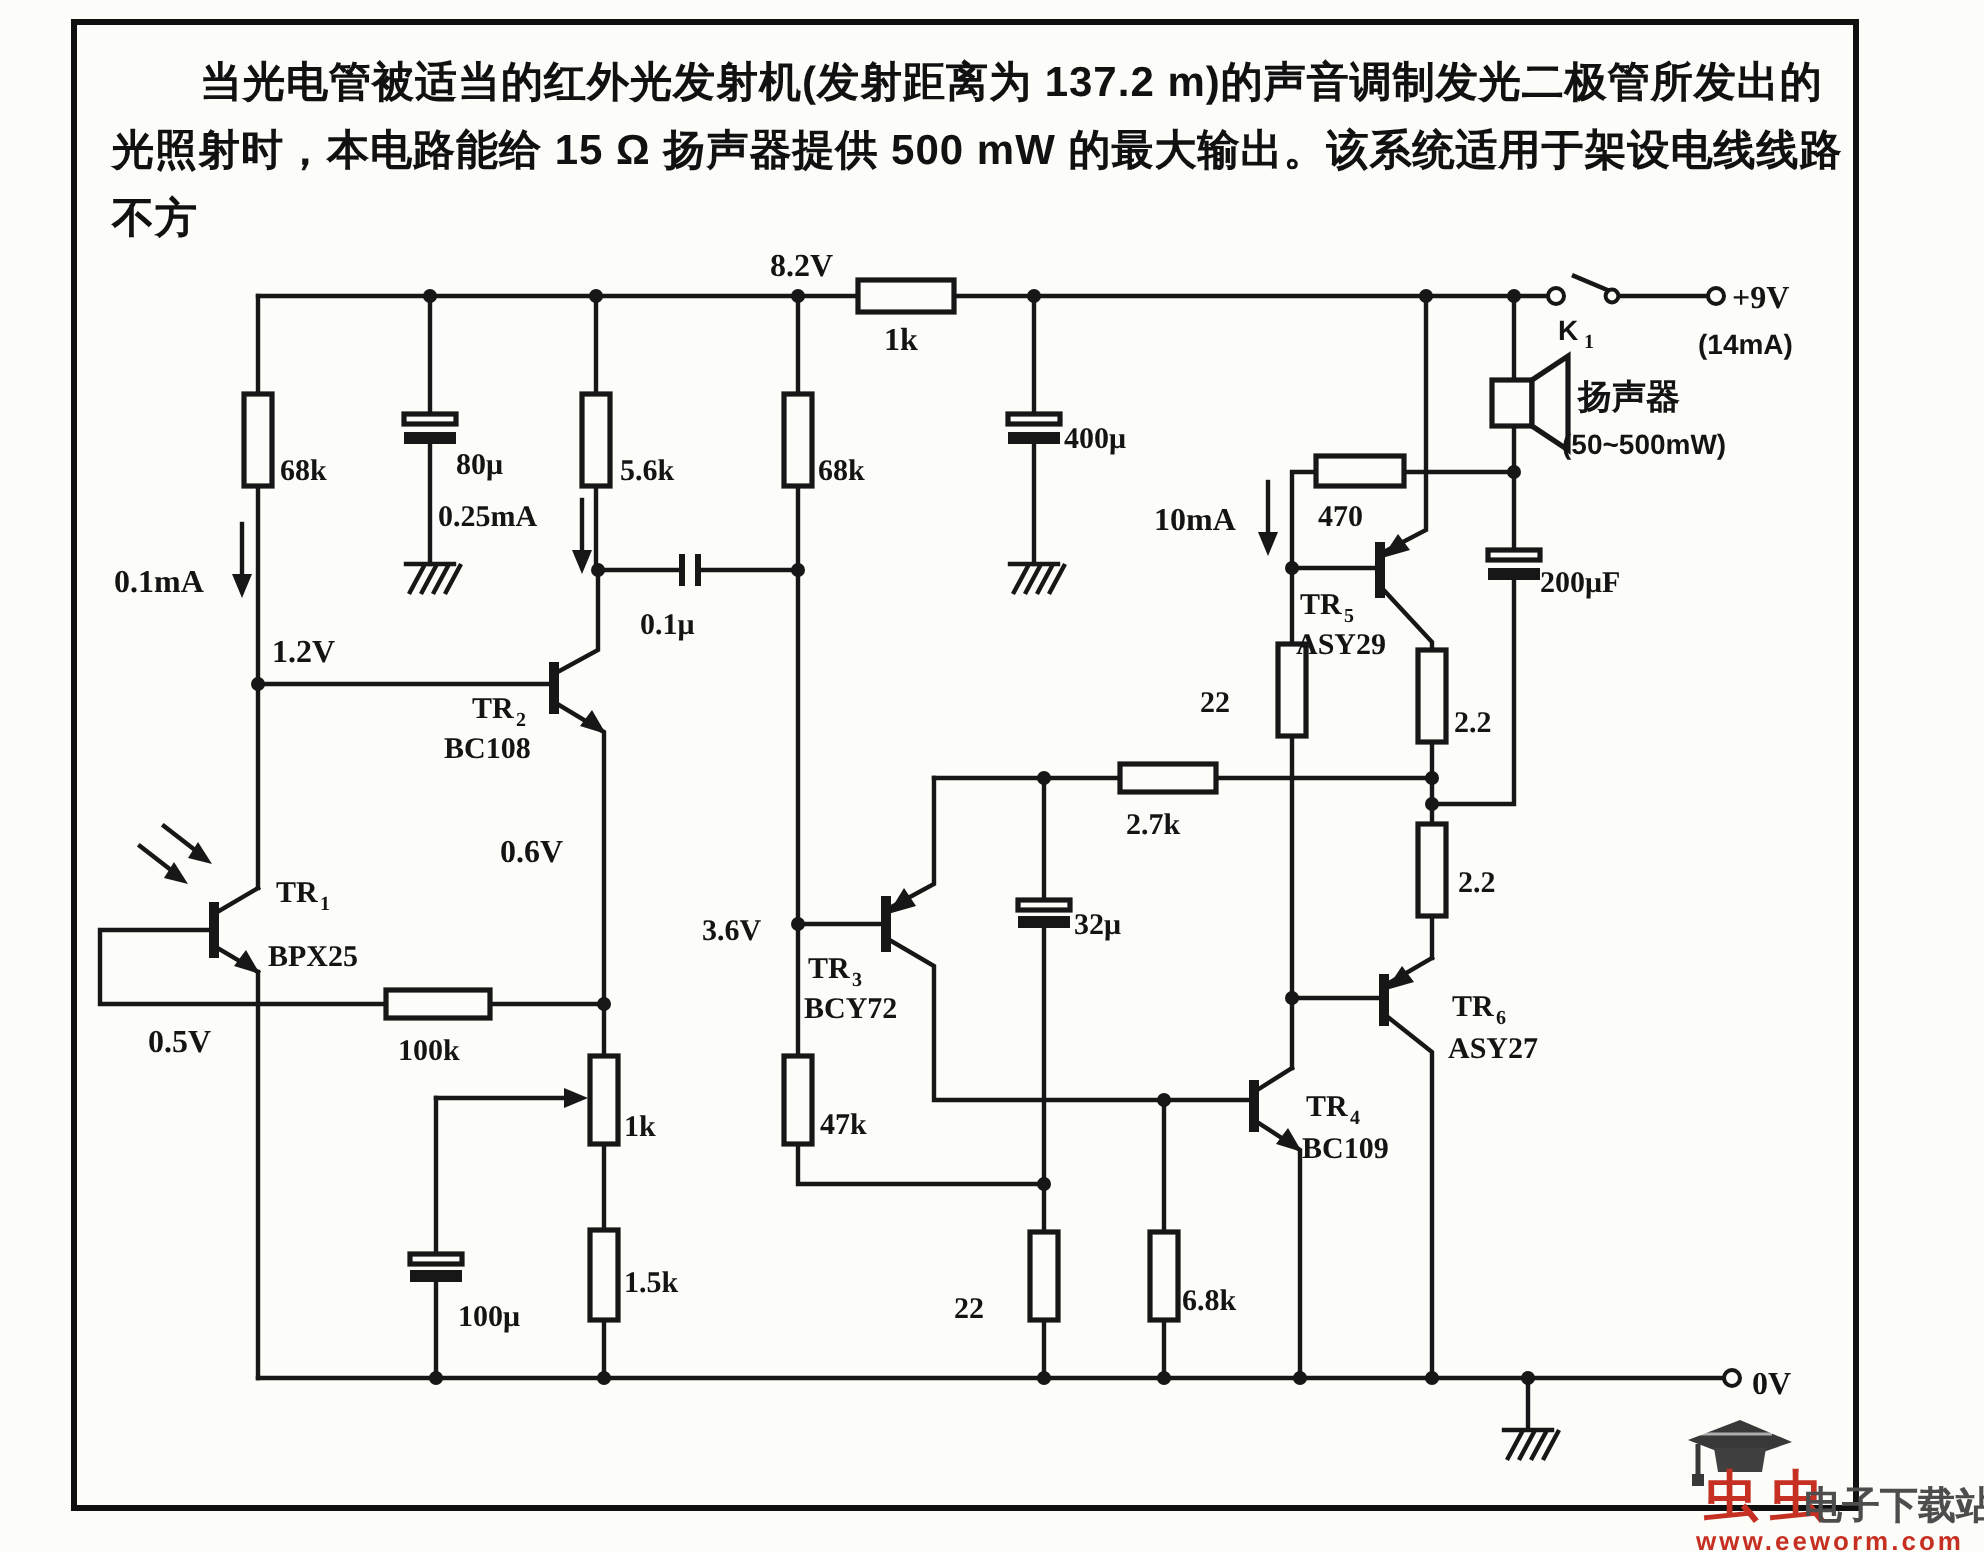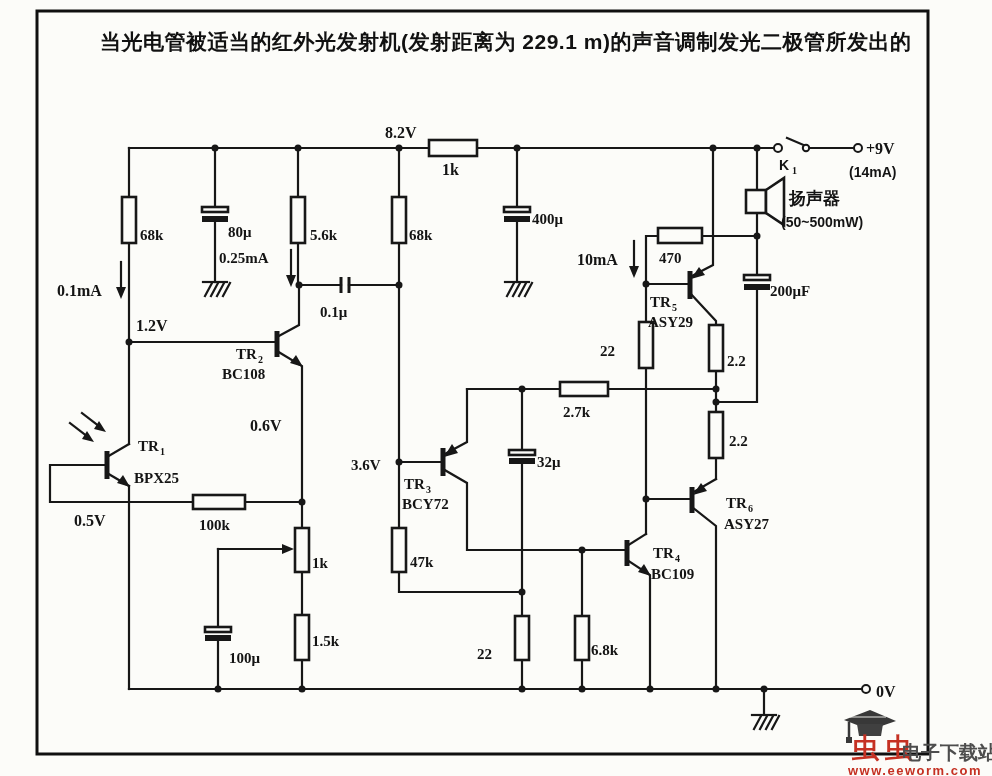--- a/index.html
+++ b/index.html
@@ -346,21 +346,22 @@
       <circle class="dot" cx="302" cy="689" r="3.5"></circle>
         <circle class="dot" cx="522" cy="689" r="3.5"></circle>
       <circle class="dot" cx="582" cy="689" r="3.5"></circle>
         <circle class="dot" cx="650" cy="689" r="3.5"></circle>
       <circle class="dot" cx="716" cy="689" r="3.5"></circle>
         <circle class="dot" cx="764" cy="689" r="3.5"></circle>
     </g>
   </svg>
 
   <div id="header">
-    <div class="indent">当光电管被适当的红外光发射机(发射距离为 229.1 m)的声音调制发光二极管所发出的</div>
+    <div class="indent">当光电管被适当的红外光发射机(发射距离为 137.2 m)的声音调制发光二极管所发出的</div>
+    <div>光照射时，本电路能给 15 Ω 扬声器提供 500 mW 的最大输出。该系统适用于架设电线线路不方</div>
   </div>
 
 
   <div id="logo">
     <svg width="60" height="44" viewBox="0 0 60 44">
       <polygon points="4,20 30,10 56,21 30,30" fill="#383838"></polygon>
       <polygon points="17,24 43,24 41,36 19,36" fill="#404040"></polygon>
       <path d="M9,22 V37" stroke="#383838" stroke-width="2.5" fill="none"></path>
       <rect x="6" y="37" width="6" height="6" fill="#383838"></rect>
       <path d="M10,17 L46,17" stroke="#fcfcf9" stroke-width="1.5" opacity="0.6"></path>

